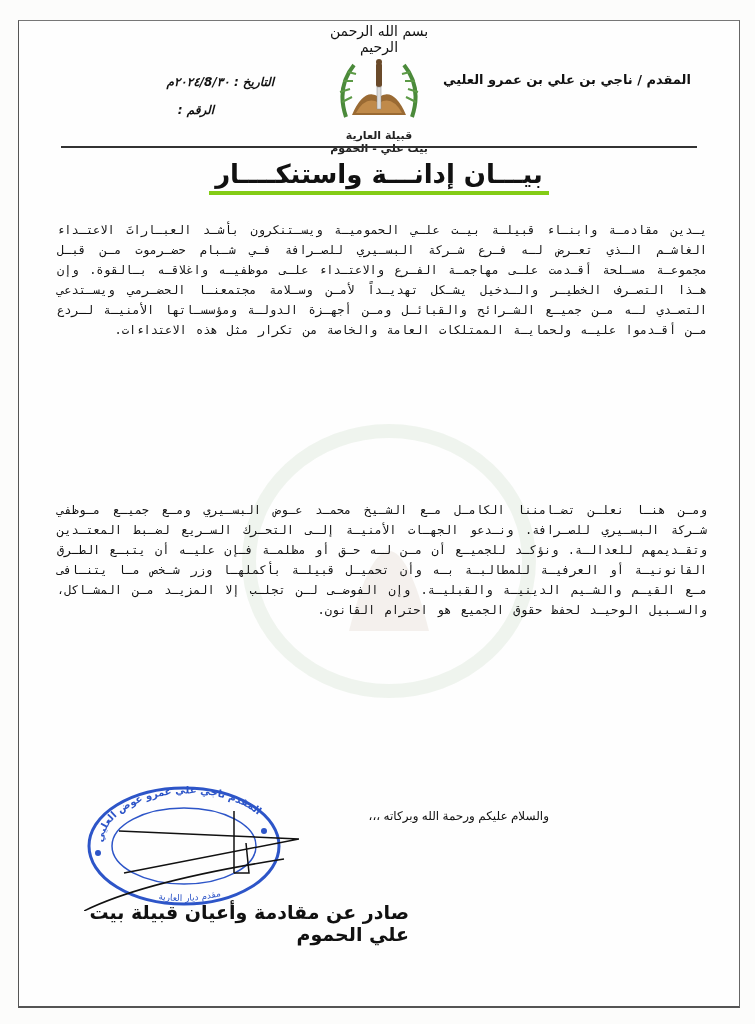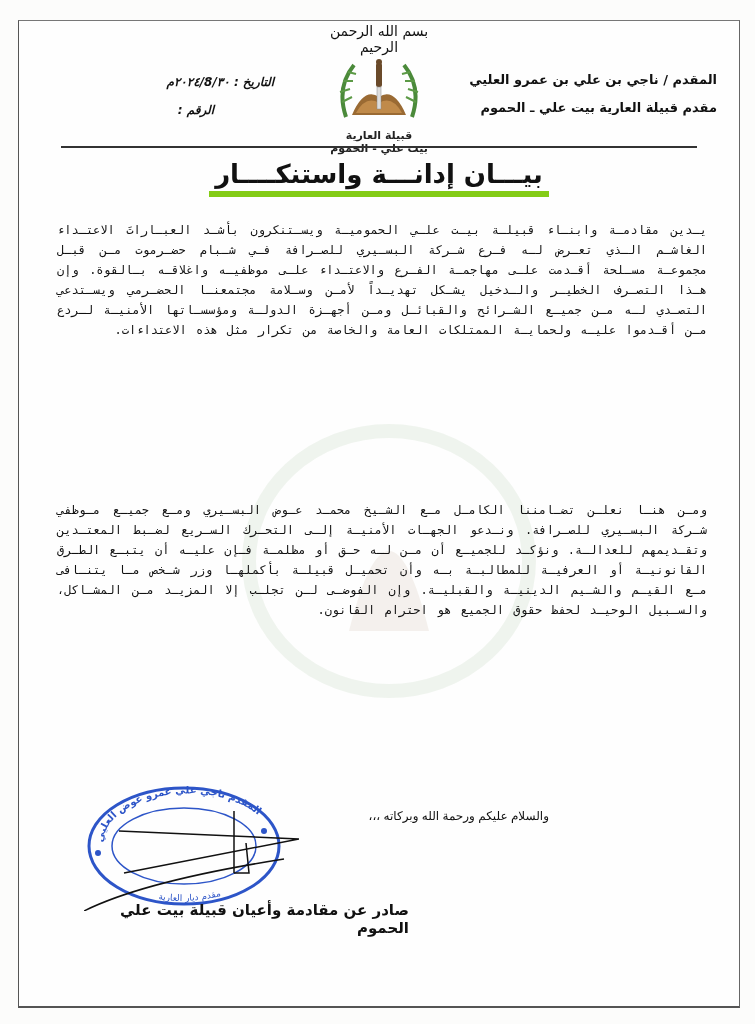--- a/index.html
+++ b/index.html
@@ -15,21 +15,21 @@
       width: 720px; height: 985px;
       border-left: 1px solid #555; border-right: 1px solid #666;
       border-top: 1px solid #777; border-bottom: 2px solid #555;
       background: #fefefe;
     }
     .watermark {
       position: absolute; left: 210px; top: 390px; width: 320px; height: 300px;
       opacity: 0.07; pointer-events: none;
     }
     .header-right {
-      position: absolute; right: 22px; top: 45px; width: 300px; text-align: right;
+      position: absolute; right: 22px; top: 45px; width: 300px; text-align: center;
       direction: rtl; font-weight: bold; font-size: 13px; line-height: 28px;
     }
     .header-left {
       position: absolute; left: 55px; top: 47px; width: 200px;
       direction: rtl; font-size: 12px; font-weight: bold; font-style: italic; line-height: 28px;
     }
     .header-left .row { text-align: right; }
     .logo {
       position: absolute; left: 290px; top: 2px; width: 140px; text-align: center;
     }
@@ -37,37 +37,37 @@
     .logo-name { font-size: 11px; font-weight: bold; direction: rtl; line-height: 13px; color: #222; }
     .header-rule {
       position: absolute; left: 42px; right: 42px; top: 125px; height: 2px; background: #333;
     }
     .title {
       position: absolute; left: 0; right: 0; top: 138px; text-align: center;
       direction: rtl;
     }
     .title span {
       font-size: 26px; font-weight: bold; letter-spacing: 1px;
-      border-bottom: 6px solid #84cc16; padding: 0 6px 2px;
+      border-bottom: 4px solid #84cc16; padding: 0 6px 2px;
     }
     .para {
       position: absolute; left: 38px; width: 650px; direction: rtl; text-align: justify;
       text-align-last: right; font-family: Liberation Mono, monospace;
       font-size: 12px; line-height: 20px; word-spacing: 2px;
     }
     .p1 { top: 200px; }
     .p2 { top: 480px; }
     .p3 { top: 686px; text-align: center; text-align-last: center; }
     .closing {
       position: absolute; left: 250px; top: 788px; width: 280px; direction: rtl;
       text-align: right; font-family: "Liberation Sans", sans-serif; font-size: 12px;
     }
     .issued {
       position: absolute; left: 50px; top: 880px; width: 340px; direction: rtl; text-align: right;
-      font-weight: bold; font-size: 15px;
+      font-weight: bold; font-size: 19px;
     }
     .signer {
       position: absolute; left: 70px; top: 930px; width: 300px; direction: rtl; text-align: right;
       font-weight: bold; font-size: 14px;
     }
     .stamp {
       position: absolute; left: 65px; top: 760px; width: 215px; height: 130px;
     }
   </style>
 </head>
@@ -75,21 +75,20 @@
 
 <div class="page">
 
   <svg class="watermark" viewBox="0 0 320 300">
     <ellipse cx="160" cy="150" rx="140" ry="130" fill="none" stroke="#3a7a2a" stroke-width="14"></ellipse>
     <path d="M120 220 Q160 60 200 220 Z" fill="#7a4a1a"></path>
   </svg>
 
   <div class="header-right">
     <div>المقدم / ناجي بن علي بن عمرو العليي</div>
-    <div>مقدم قبيلة العارية بيت علي ـ الحموم</div>
   </div>
 
   <div class="logo">
     <div class="basmala">بسم الله الرحمن الرحيم</div>
     <svg width="90" height="68" viewBox="0 0 90 68">
       <path d="M12 60 Q2 30 20 8" stroke="#4b8a3a" stroke-width="4" fill="none"></path>
       <path d="M78 60 Q88 30 70 8" stroke="#4b8a3a" stroke-width="4" fill="none"></path>
       <g stroke="#5c9a46" stroke-width="2">
         <line x1="8" y1="45" x2="18" y2="40"></line>
           <line x1="6" y1="35" x2="16" y2="32"></line>

